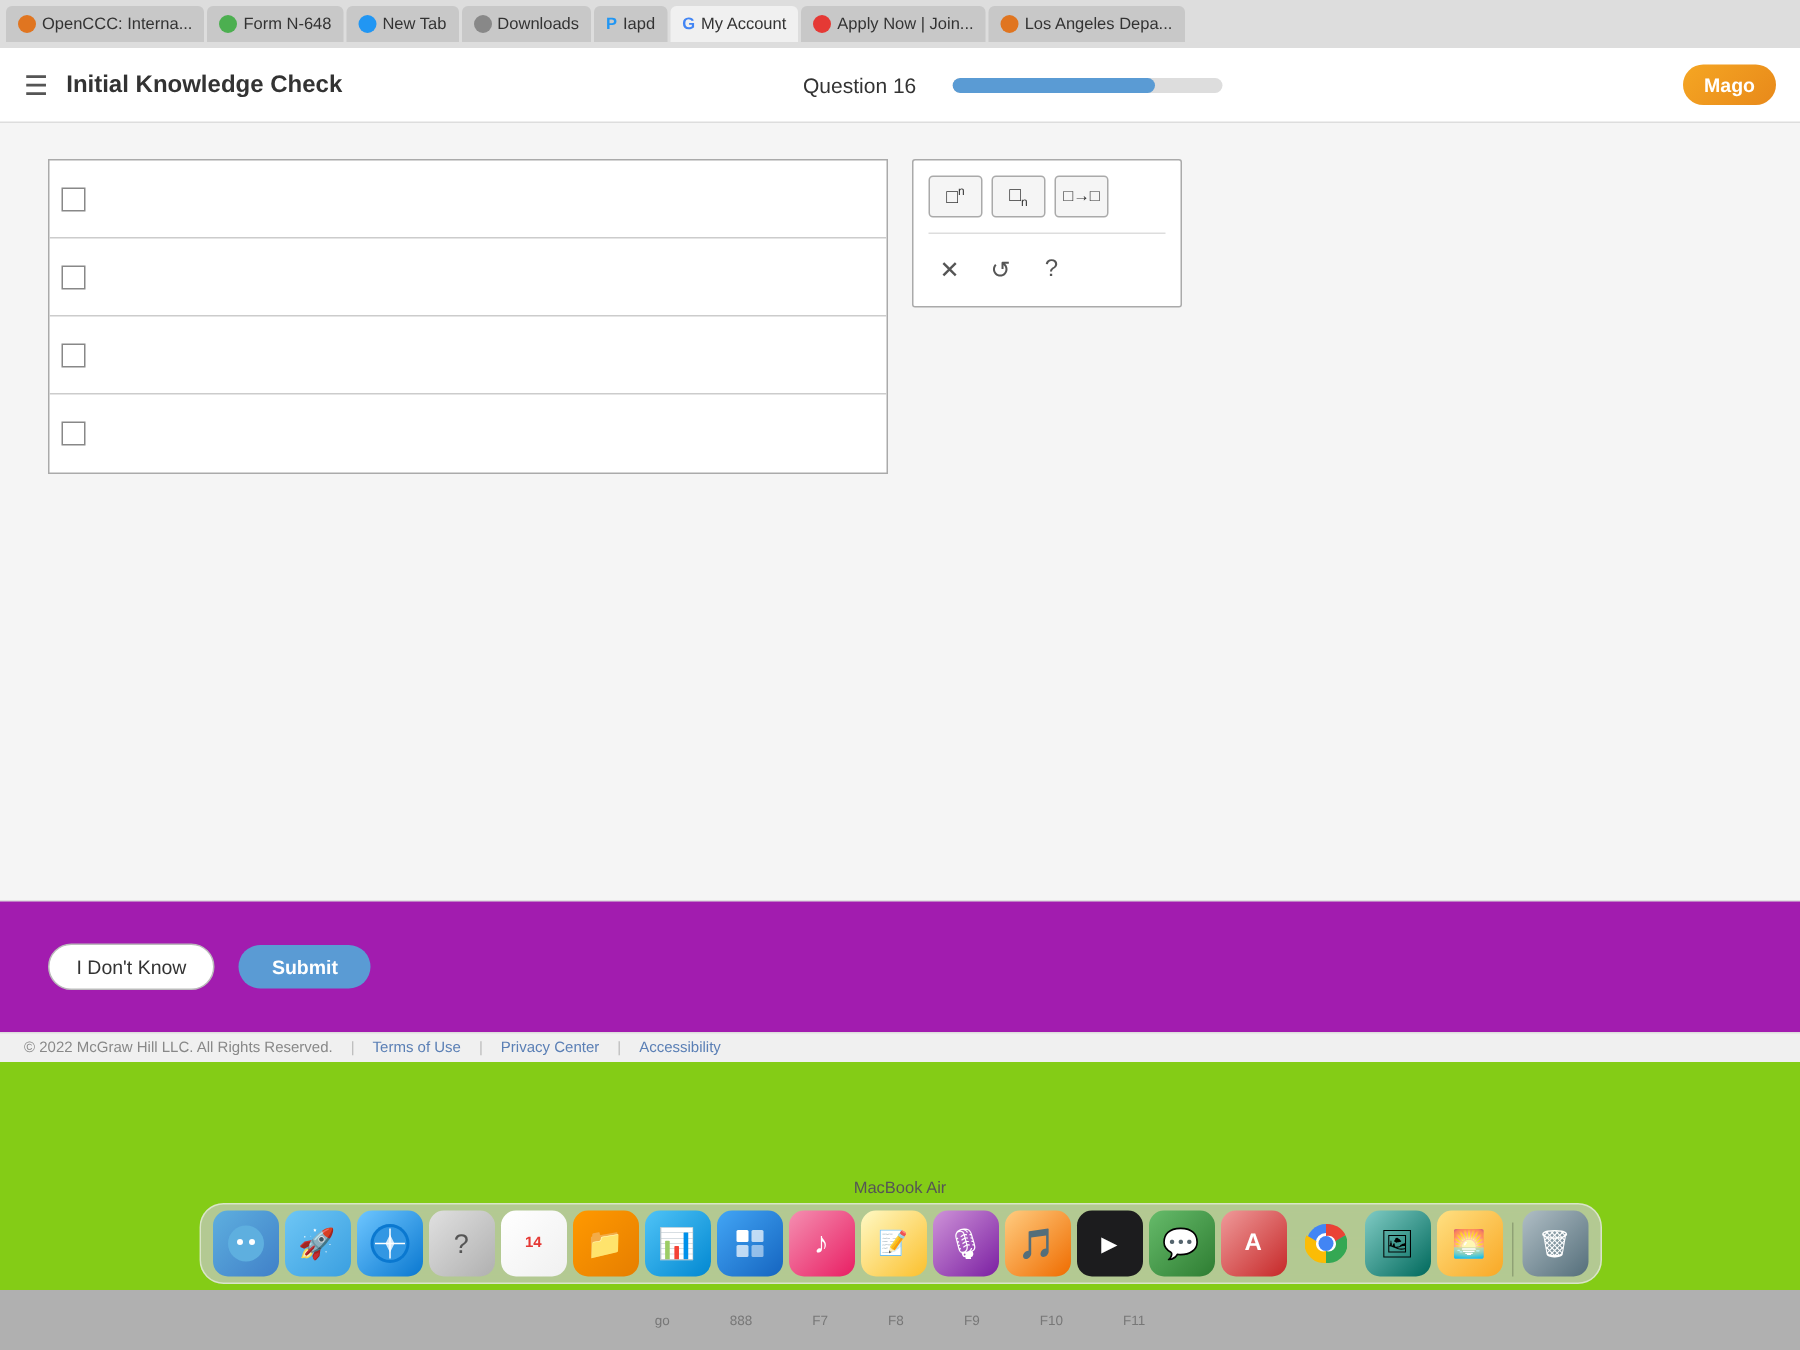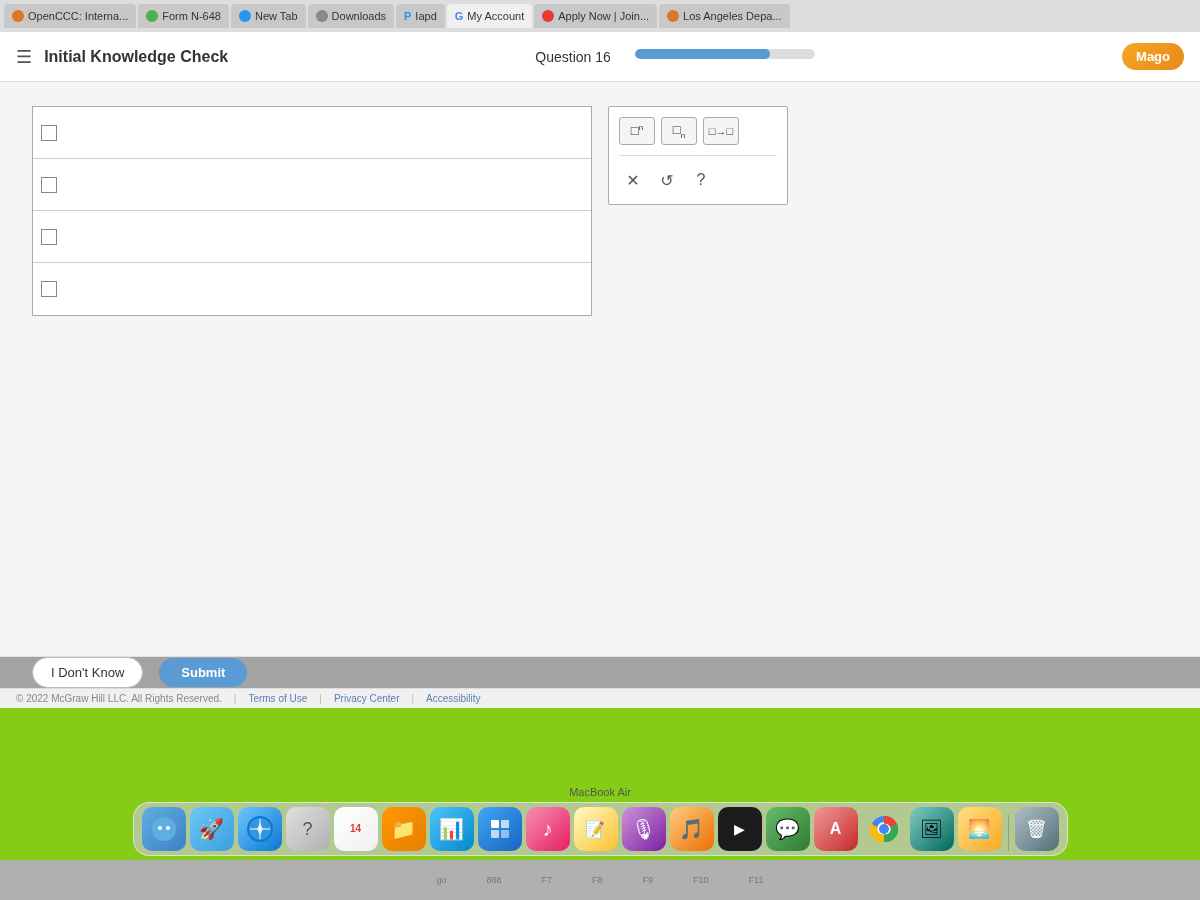--- a/index.html
+++ b/index.html
@@ -86,21 +86,21 @@
       font-weight: 600;
       color: #333;
     }
     .question-label {
       font-size: 14px;
       color: #333;
       font-weight: 500;
     }
     .question-progress {
       display: flex;
-      align-items: flex-start;
+      align-items: center;
       gap: 24px;
     }
     .progress-bar-container {
       width: 180px;
       height: 10px;
       background: #ddd;
       border-radius: 5px;
       overflow: hidden;
     }
     .progress-bar-fill {
@@ -227,22 +227,22 @@
       cursor: pointer;
       font-size: 16px;
       color: #555;
       display: flex;
       align-items: center;
       justify-content: center;
     }
 
     
     .bottom-bar {
-      padding: 0 32px;
-      background: #a3a3a3;
+      padding: 28px 32px;
+      background: #a21caf;
       display: flex;
       align-items: center;
       gap: 16px;
       border-top: 1px solid #e0e0e0;
       flex-shrink: 0;
     }
     .dont-know-btn {
       background: #fff;
       border: 1px solid #bbb;
       border-radius: 16px;

